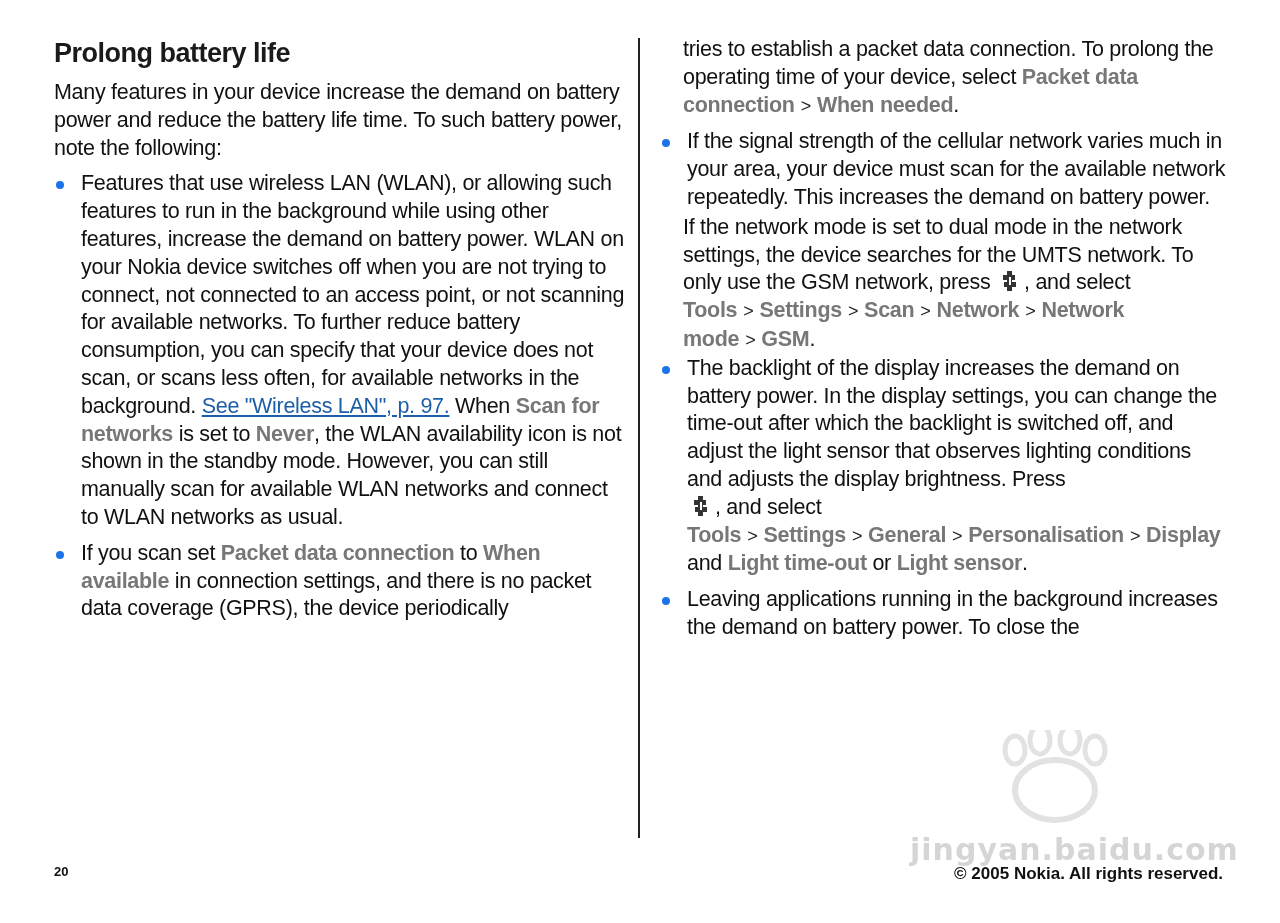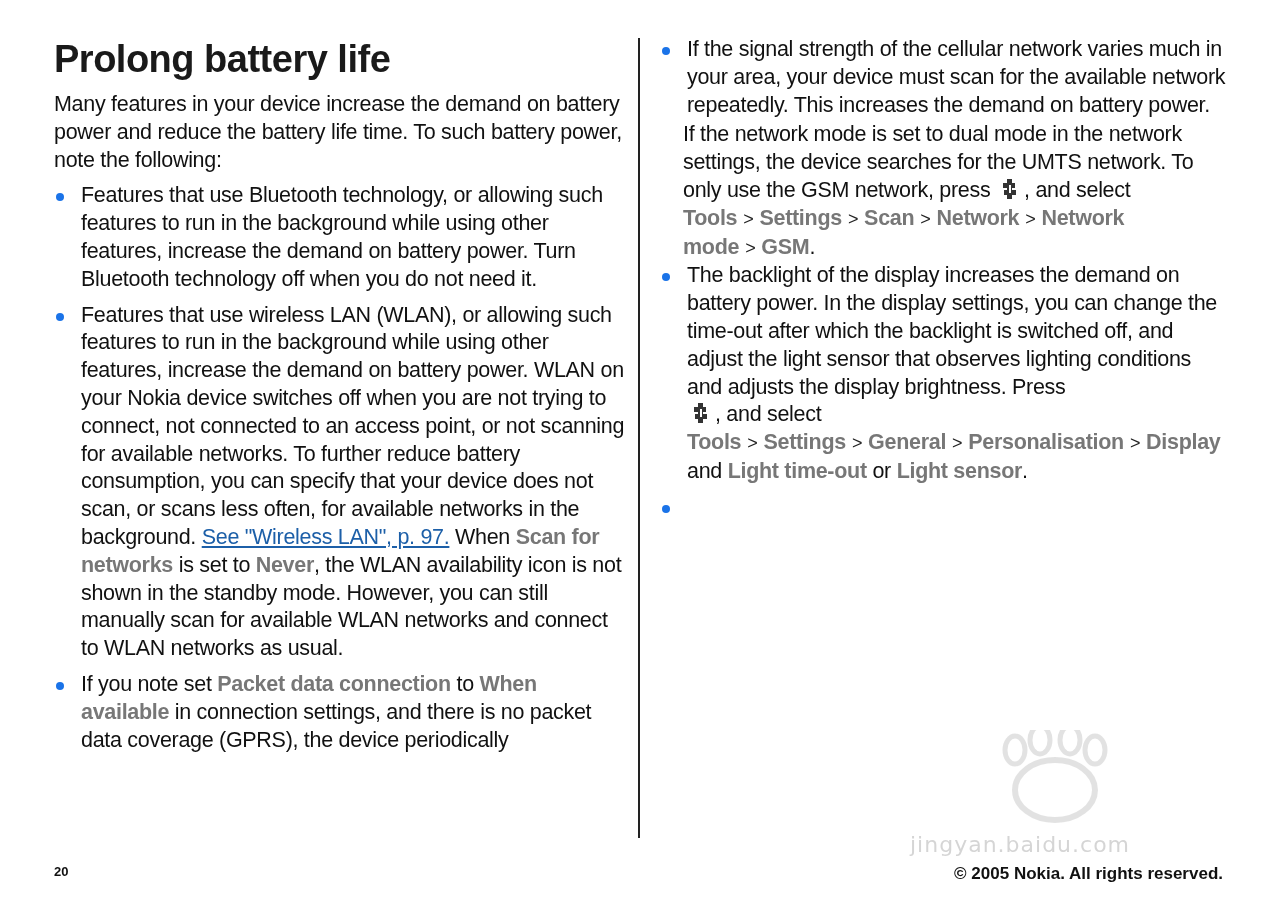--- a/index.html
+++ b/index.html
@@ -2,62 +2,61 @@
 <html><head>
 <meta charset="utf-8">
 <style>
   html, body { margin: 0; padding: 0; background: #ffffff; }
   body { width: 1280px; height: 923px; position: relative; overflow: hidden;
          font-family: "Liberation Sans", sans-serif; color: #111; }
   .col { position: absolute; top: 0; }
   .left { left: 54px; width: 575px; }
   .right { left: 660px; width: 570px; top: 36px; }
   .divider { position: absolute; left: 638px; top: 38px; width: 2px; height: 800px; background: #222; }
-  h1 { font-size: 38px; font-weight: bold; margin: 38px 0 10px 0; letter-spacing: -0.5px; color: #1a1a1a; }
+  h1 { font-size: 27px; font-weight: bold; margin: 38px 0 10px 0; letter-spacing: -0.5px; color: #1a1a1a; }
   p, li { font-size: 21.5px; line-height: 27.8px; margin: 0; letter-spacing: -0.3px; }
   .intro { margin-bottom: 8px; }
   ul { list-style: none; margin: 0; padding: 0; }
   li { position: relative; padding-left: 27px; margin-bottom: 8px; }
   .bullet { position: absolute; left: 2px; top: 11px; width: 8px; height: 8px; border-radius: 50%; background: #1a73e8; }
   .menu { color: #777; font-weight: bold; }
   .sep { color: #222; margin: 0 6px; font-size: 18px; }
   a.link { color: #1c5fa8; text-decoration: underline; }
   .subp { padding-left: 23px; margin-top: -2px; margin-bottom: 0; }
   .key-icon { display: inline-block; width: 16px; height: 24px; vertical-align: -4px; margin: 0 6px; }
   .cont { padding-left: 23px; margin-bottom: 8px; }
   .footer-left { position: absolute; left: 54px; top: 864px; font-size: 13px; font-weight: bold; }
   .footer-right { position: absolute; right: 57px; top: 864px; font-size: 17px; font-weight: bold; }
   .watermark { position: absolute; left: 905px; top: 730px; width: 300px; height: 140px; opacity: 0.18; pointer-events: none; }
-  .wm-text { position: absolute; left: 910px; top: 832px; font-size: 22px; color: #888; opacity: 0.35; font-family: "DejaVu Sans", sans-serif; letter-spacing: 1px; }
+  .wm-text { position: absolute; left: 910px; top: 832px; font-size: 30px; color: #888; opacity: 0.35; font-family: "DejaVu Sans", sans-serif; letter-spacing: 1px; font-weight: bold; }
 </style>
 </head>
 <body>
 
 <div class="col left">
   <h1>Prolong battery life</h1>
   <p class="intro">Many features in your device increase the demand on battery power and reduce the battery life time. To such battery power, note the following:</p>
   <ul>
     <li>
       <span class="bullet"></span>
-      <span>Features that use Bluetooth technology, or allowing such features to run in the background while using other features, increase the demand on battery power. Turn Bluetooth technology off when you do not need it.</span>
-    </li>
-    <li>
-      <span class="bullet"></span>
       <span>Features that use wireless LAN (WLAN), or allowing such features to run in the background while using other features, increase the demand on battery power. WLAN on your Nokia device switches off when you are not trying to connect, not connected to an access point, or not scanning for available networks. To further reduce battery consumption, you can specify that your device does not scan, or scans less often, for available networks in the background. </span><a class="link">See "Wireless LAN", p. 97.</a><span> When </span><span class="menu">Scan for networks</span><span> is set to </span><span class="menu">Never</span><span>, the WLAN availability icon is not shown in the standby mode. However, you can still manually scan for available WLAN networks and connect to WLAN networks as usual.</span>
     </li>
     <li>
       <span class="bullet"></span>
-      <span>If you note set </span><span class="menu">Packet data connection</span><span> to </span><span class="menu">When available</span><span> in connection settings, and there is no packet data coverage (GPRS), the device periodically</span>
+      <span>If you scan set </span><span class="menu">Packet data connection</span><span> to </span><span class="menu">When available</span><span> in connection settings, and there is no packet data coverage (GPRS), the device periodically</span>
     </li>
   </ul>
 </div>
 
 <div class="divider"></div>
 
 <div class="col right">
+  <p class="cont">
+    <span>tries to establish a packet data connection. To prolong the operating time of your device, select </span><span class="menu">Packet data connection</span><span class="sep">&gt;</span><span class="menu">When needed</span><span>.</span>
+  </p>
   <ul>
     <li style="margin-bottom:4px">
       <span class="bullet"></span>
       <span>If the signal strength of the cellular network varies much in your area, your device must scan for the available network repeatedly. This increases the demand on battery power.</span>
     </li>
   </ul>
   <p class="subp">
     <span>If the network mode is set to dual mode in the network settings, the device searches for the UMTS network. To only use the GSM network, press </span><svg class="key-icon" viewBox="0 0 16 24">
         <path d="M5 2 h5 v4 h3 v5 h-3 v2 h4 v5 h-4 v4 h-5 v-4 h-3 v-5 h3 v-2 h-4 v-5 h4 z" fill="#333"></path>
         <rect x="7" y="8" width="2" height="8" fill="#fff"></rect>
@@ -67,20 +66,21 @@
   <ul>
     <li>
       <span class="bullet"></span>
       <span>The backlight of the display increases the demand on battery power. In the display settings, you can change the time-out after which the backlight is switched off, and adjust the light sensor that observes lighting conditions and adjusts the display brightness. Press </span><br><svg class="key-icon" viewBox="0 0 16 24">
           <path d="M5 2 h5 v4 h3 v5 h-3 v2 h4 v5 h-4 v4 h-5 v-4 h-3 v-5 h3 v-2 h-4 v-5 h4 z" fill="#333"></path>
           <rect x="7" y="8" width="2" height="8" fill="#fff"></rect>
         </svg><span>, and select </span><span class="menu">Tools</span><span class="sep">&gt;</span><span class="menu">Settings</span><span class="sep">&gt;</span><span class="menu">General</span><span class="sep">&gt;</span><span class="menu">Personalisation</span><span class="sep">&gt;</span><span class="menu">Display</span><span> and </span><span class="menu">Light time-out</span><span> or </span><span class="menu">Light sensor</span>.
     </li>
     <li>
       <span class="bullet"></span>
+      <span>Leaving applications running in the background increases the demand on battery power. To close the</span>
     </li>
   </ul>
 </div>
 
 <div class="footer-left">20</div>
 <div class="footer-right">© 2005 Nokia. All rights reserved.</div>
 
 <svg class="watermark" viewBox="0 0 300 140">
   <ellipse cx="150" cy="60" rx="40" ry="30" fill="none" stroke="#666" stroke-width="6"></ellipse>
   <ellipse cx="110" cy="20" rx="10" ry="14" fill="none" stroke="#666" stroke-width="5"></ellipse>

